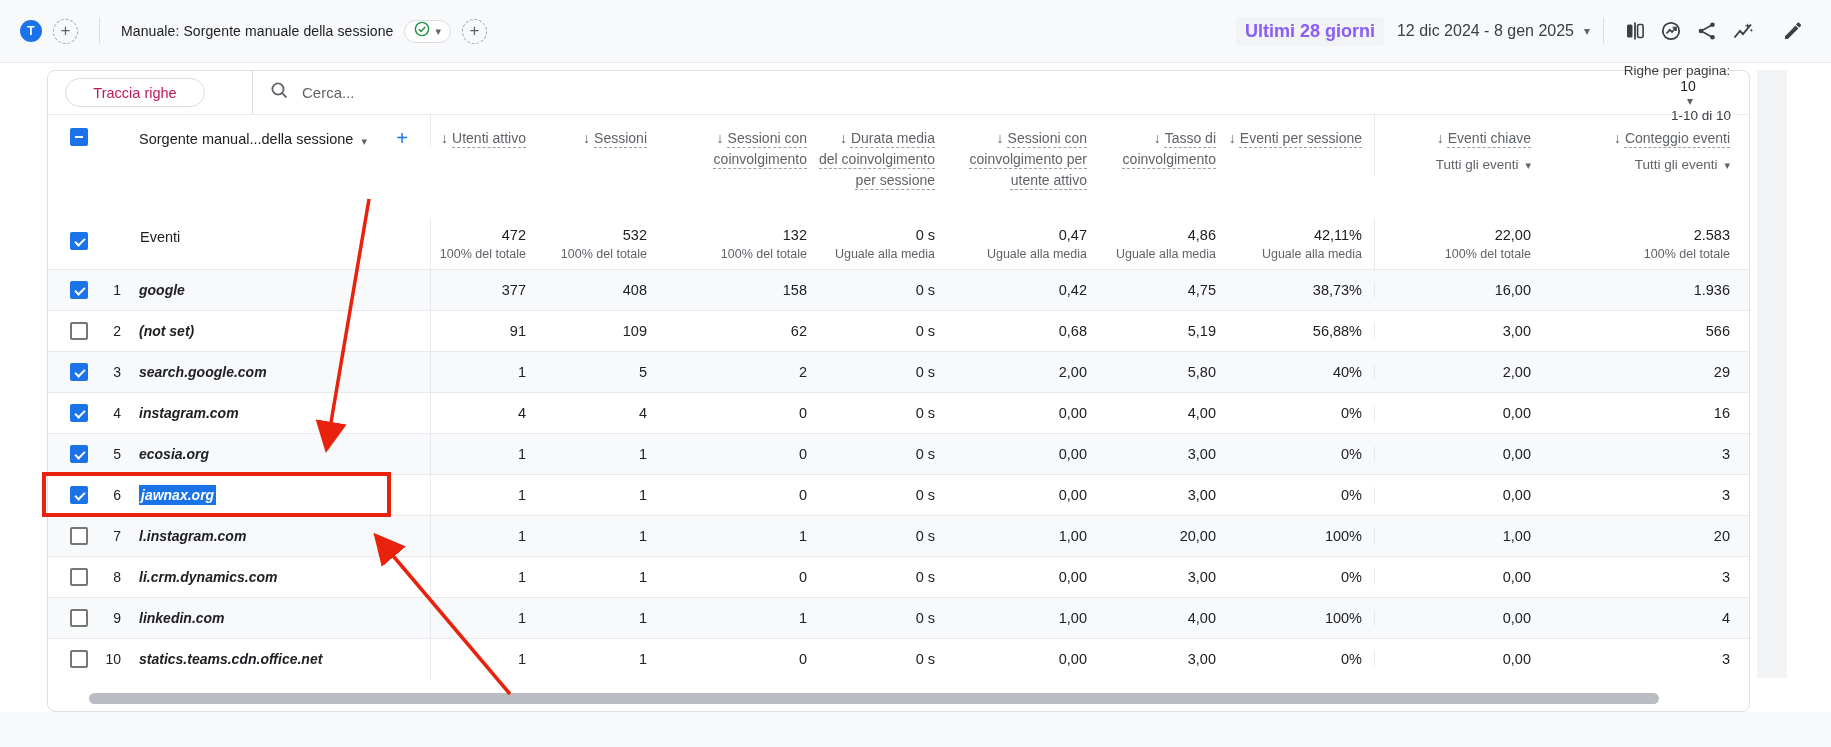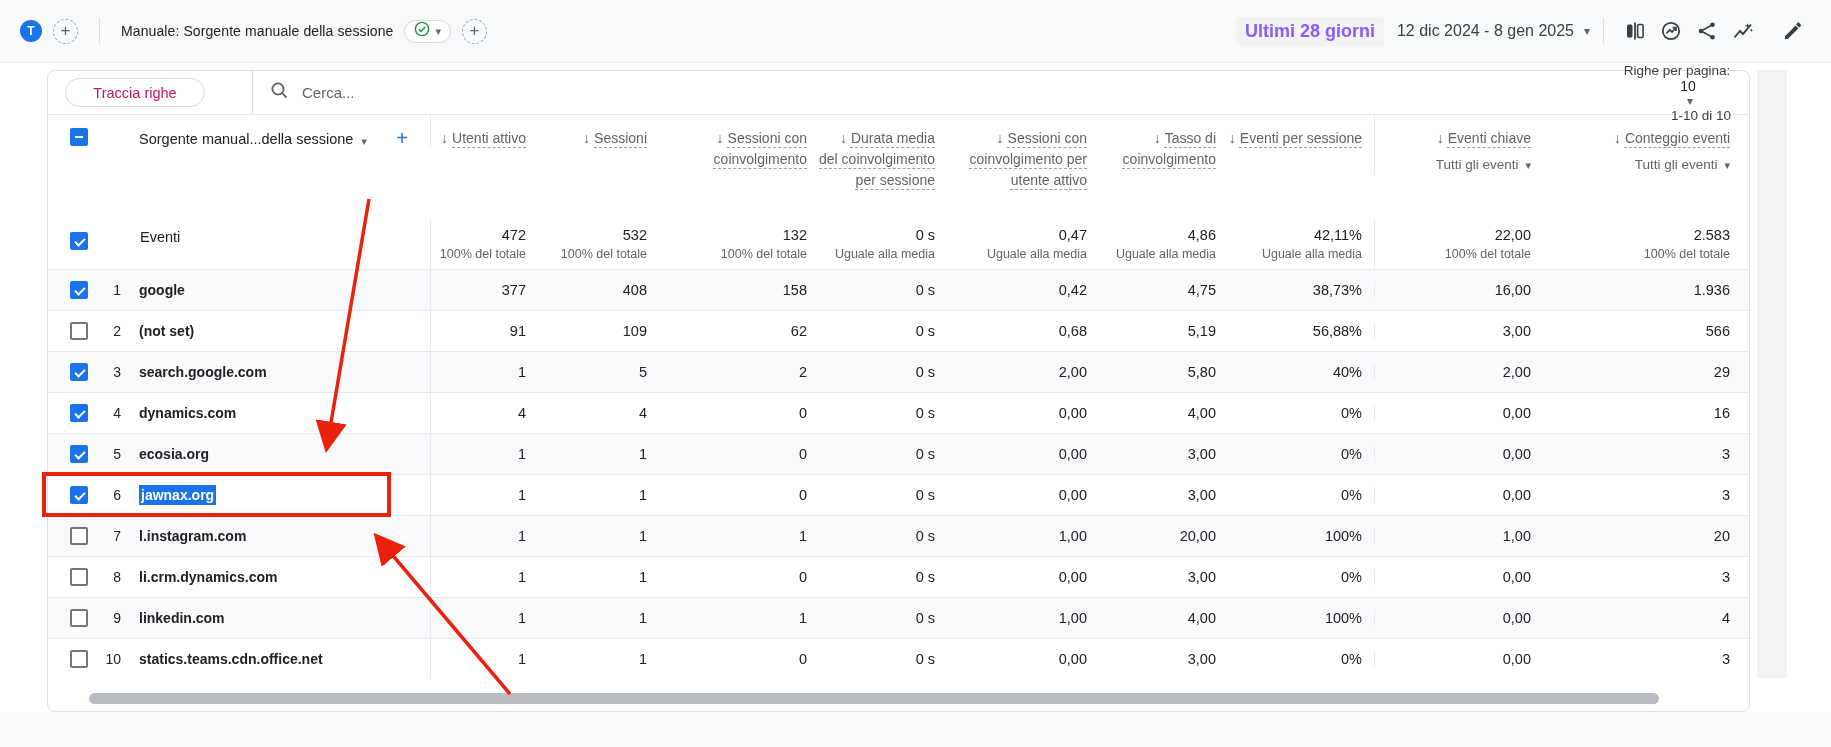--- a/index.html
+++ b/index.html
@@ -76,21 +76,21 @@
   .tot-cell { padding-top:8px; }
   .tot-val { font-size:14.5px; color:#202124; display:block; }
   .tot-sub { font-size:12.5px; color:#5f6368; display:block; margin-top:4px; }
 
   
   .trow { height:41px; border-top:1px solid #e8eaed; align-items:center; }
   .tbody .trow:nth-child(odd) { background:#f8f9fa; }
   .trow .cb-cell { align-items:center; padding-top:0; align-self:stretch; }
   .idx { text-align:right; padding-right:7px; font-size:14px; color:#202124; }
   .dimcell { padding-left:11px; font-size:14px; font-weight:bold; color:#202124;
-    overflow:hidden; white-space:nowrap; align-self:stretch; display:flex; align-items:center; }
+    overflow:hidden; white-space:nowrap; align-self:stretch; display:flex; align-items:center;font-style:italic; }
   .text-selected { background:#1a73e8; color:#fff; padding:2px 2px; }
   .vcell { font-size:14.5px; color:#202124; }
 
   
   .checkbox { width:18px; height:18px; border:2px solid #747775; border-radius:2px;
     margin-right:4px; position:relative; background:#fff; cursor:pointer; flex:0 0 auto; }
   .checkbox.checked, .checkbox.indeterminate { background:#1a73e8; border-color:#1a73e8; }
   .checkbox.checked::after { content:""; position:absolute; left:3px; top:3.5px; width:8px; height:4px;
     border-left:2px solid #fff; border-bottom:2px solid #fff; transform:rotate(-45deg); }
   .checkbox.indeterminate::after { content:""; position:absolute; left:3px; top:6px; width:8px; height:2px; background:#fff; }
@@ -342,21 +342,21 @@
         <div class="mcell vcell"><span>40%</span></div>
         <div class="mcell vcell col-divider"><span>2,00</span></div>
         <div class="mcell vcell last-col"><span>29</span></div>
       </div>
       <div class="grid trow">
     <div class="cb-cell">
       <span class="checkbox checked"></span>
     </div>
     <div class="idx">4</div>
     <div class="dimcell dim-col">
-      <span class="dimtext">dynamics.com</span>
+      <span class="dimtext">instagram.com</span>
     </div>
   <div class="mcell vcell"><span>4</span></div>
         <div class="mcell vcell"><span>4</span></div>
         <div class="mcell vcell"><span>0</span></div>
         <div class="mcell vcell"><span>0 s</span></div>
         <div class="mcell vcell"><span>0,00</span></div>
         <div class="mcell vcell"><span>4,00</span></div>
         <div class="mcell vcell"><span>0%</span></div>
         <div class="mcell vcell col-divider"><span>0,00</span></div>
         <div class="mcell vcell last-col"><span>16</span></div>

